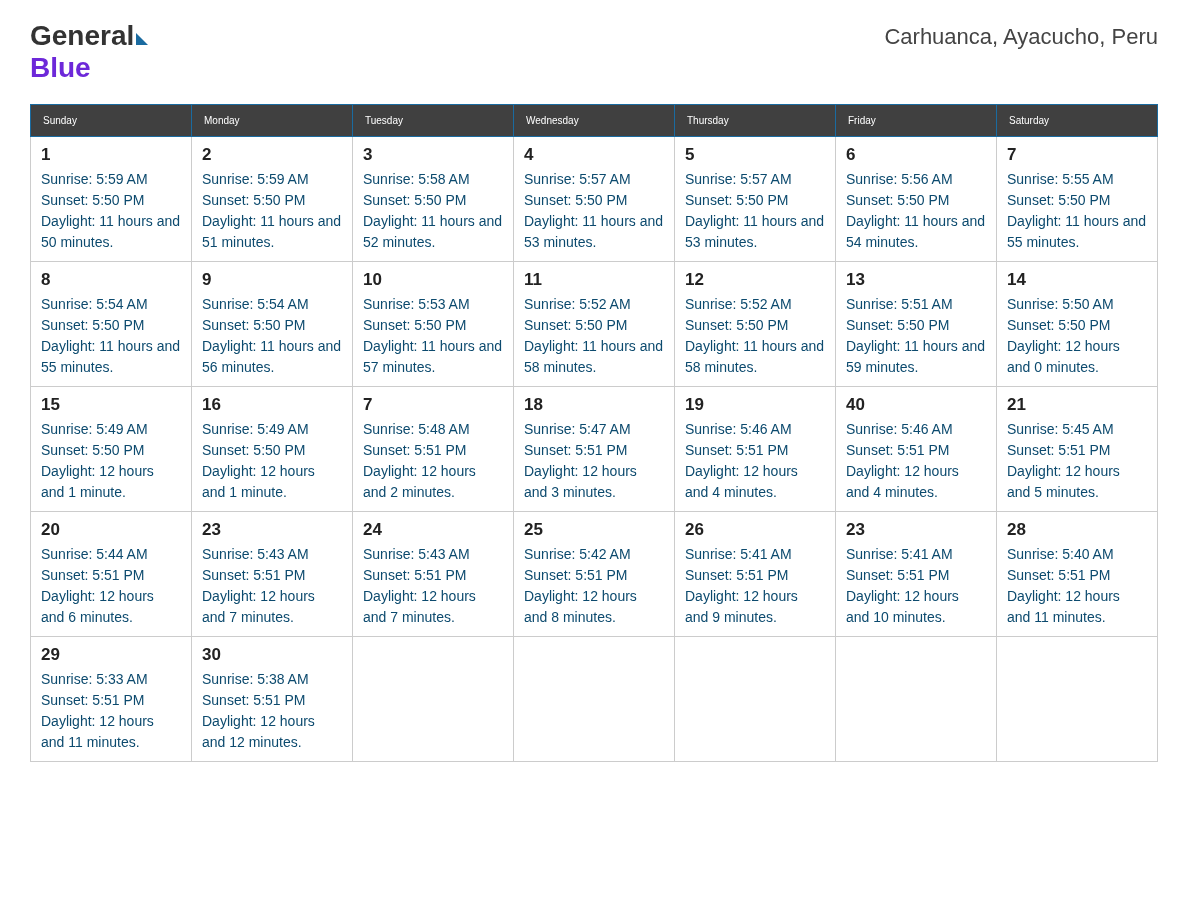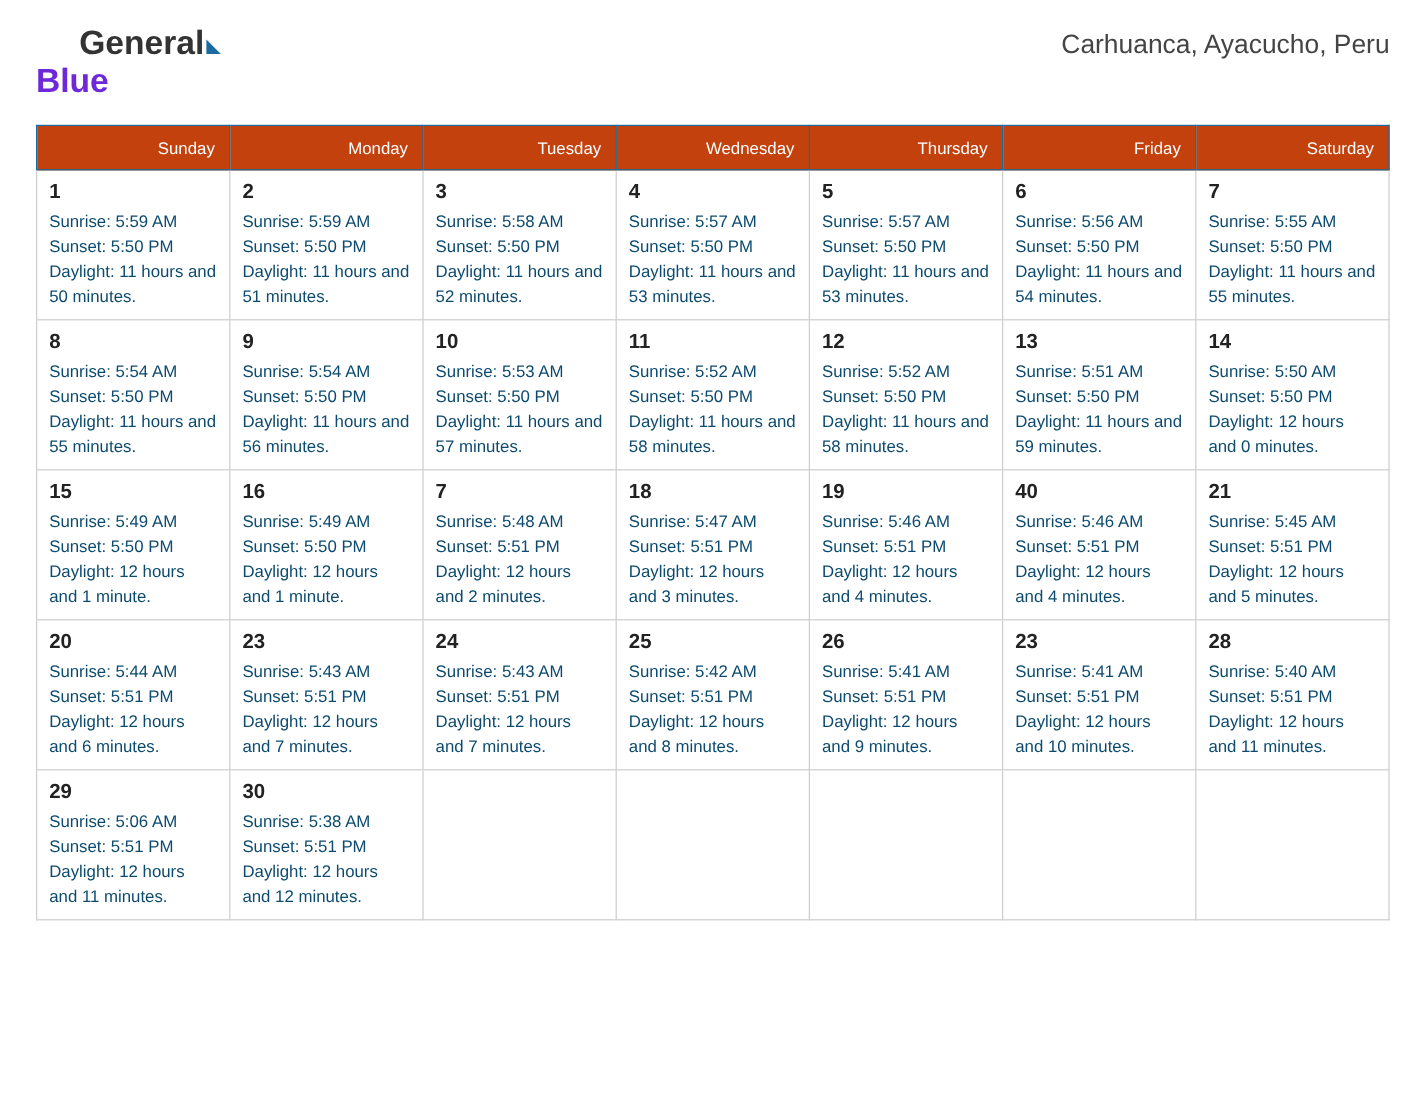--- a/index.html
+++ b/index.html
@@ -25,21 +25,20 @@
       align-items: flex-start;
     }
 
     .logo-general {
       font-size: 28px;
       font-weight: bold;
       color: #333;
       display: flex;
       align-items: center;
       gap: 0;
-      margin-left: 36px;
     }
 
     .logo-arrow {
       width: 0;
       height: 0;
       border-left: 12px solid #1a6ba0;
       border-top: 12px solid transparent;
       border-bottom: 0px solid transparent;
       display: inline-block;
       margin-left: 2px;
@@ -70,26 +69,26 @@
     }
 
     
     .calendar-table {
       width: 100%;
       border-collapse: collapse;
       border: 1px solid #aaa;
     }
 
     .calendar-table th {
-      background-color: #c2410c;
+      background-color: #404040;
       color: white;
       padding: 10px 12px;
-      font-size: 14px;
+      font-size: 10px;
       font-weight: normal;
-      text-align: right;
+      text-align: left;
       border: 1px solid #1a6ba0;
     }
 
     .calendar-table td {
       vertical-align: top;
       padding: 8px 10px;
       border: 1px solid #ccc;
       width: calc(100% / 7);
       min-height: 100px;
     }
@@ -374,21 +373,21 @@
             <span>Sunrise: 5:40 AM</span><br>
             <span>Sunset: 5:51 PM</span><br>
             <span>Daylight: 12 hours and 11 minutes.</span>
           </div>
         </td>
       </tr>
       <tr>
         <td>
           <span class="day-number">29</span>
           <div class="day-info">
-            <span>Sunrise: 5:06 AM</span><br>
+            <span>Sunrise: 5:33 AM</span><br>
             <span>Sunset: 5:51 PM</span><br>
             <span>Daylight: 12 hours and 11 minutes.</span>
           </div>
         </td>
         <td>
           <span class="day-number">30</span>
           <div class="day-info">
             <span>Sunrise: 5:38 AM</span><br>
             <span>Sunset: 5:51 PM</span><br>
             <span>Daylight: 12 hours and 12 minutes.</span>

